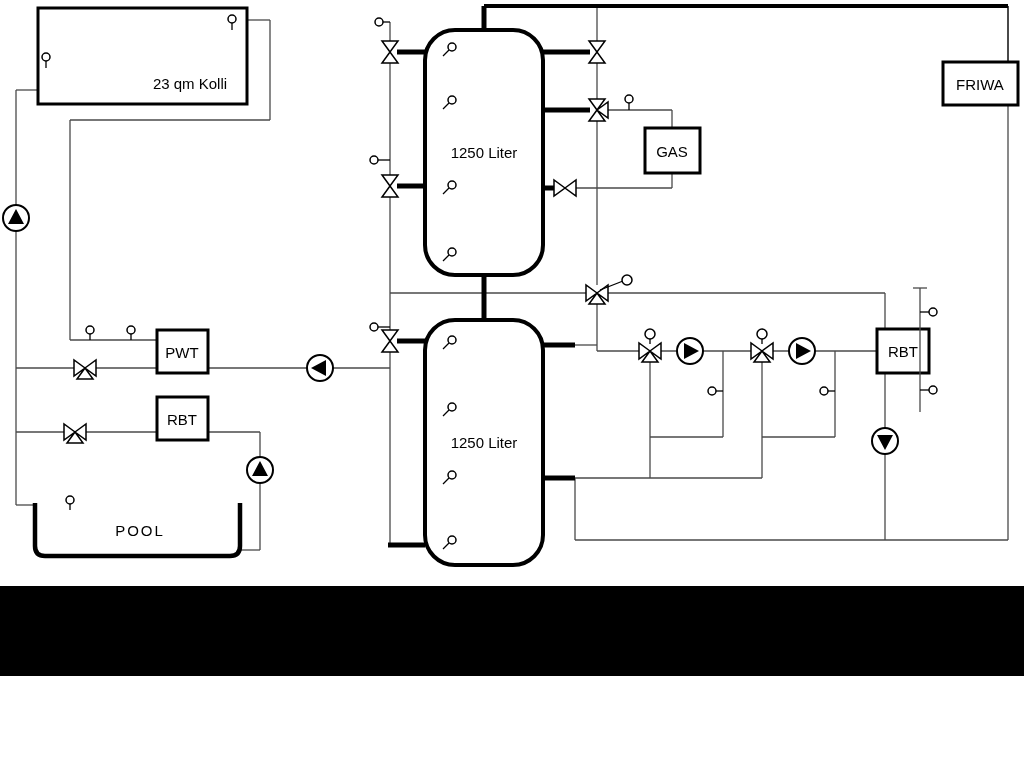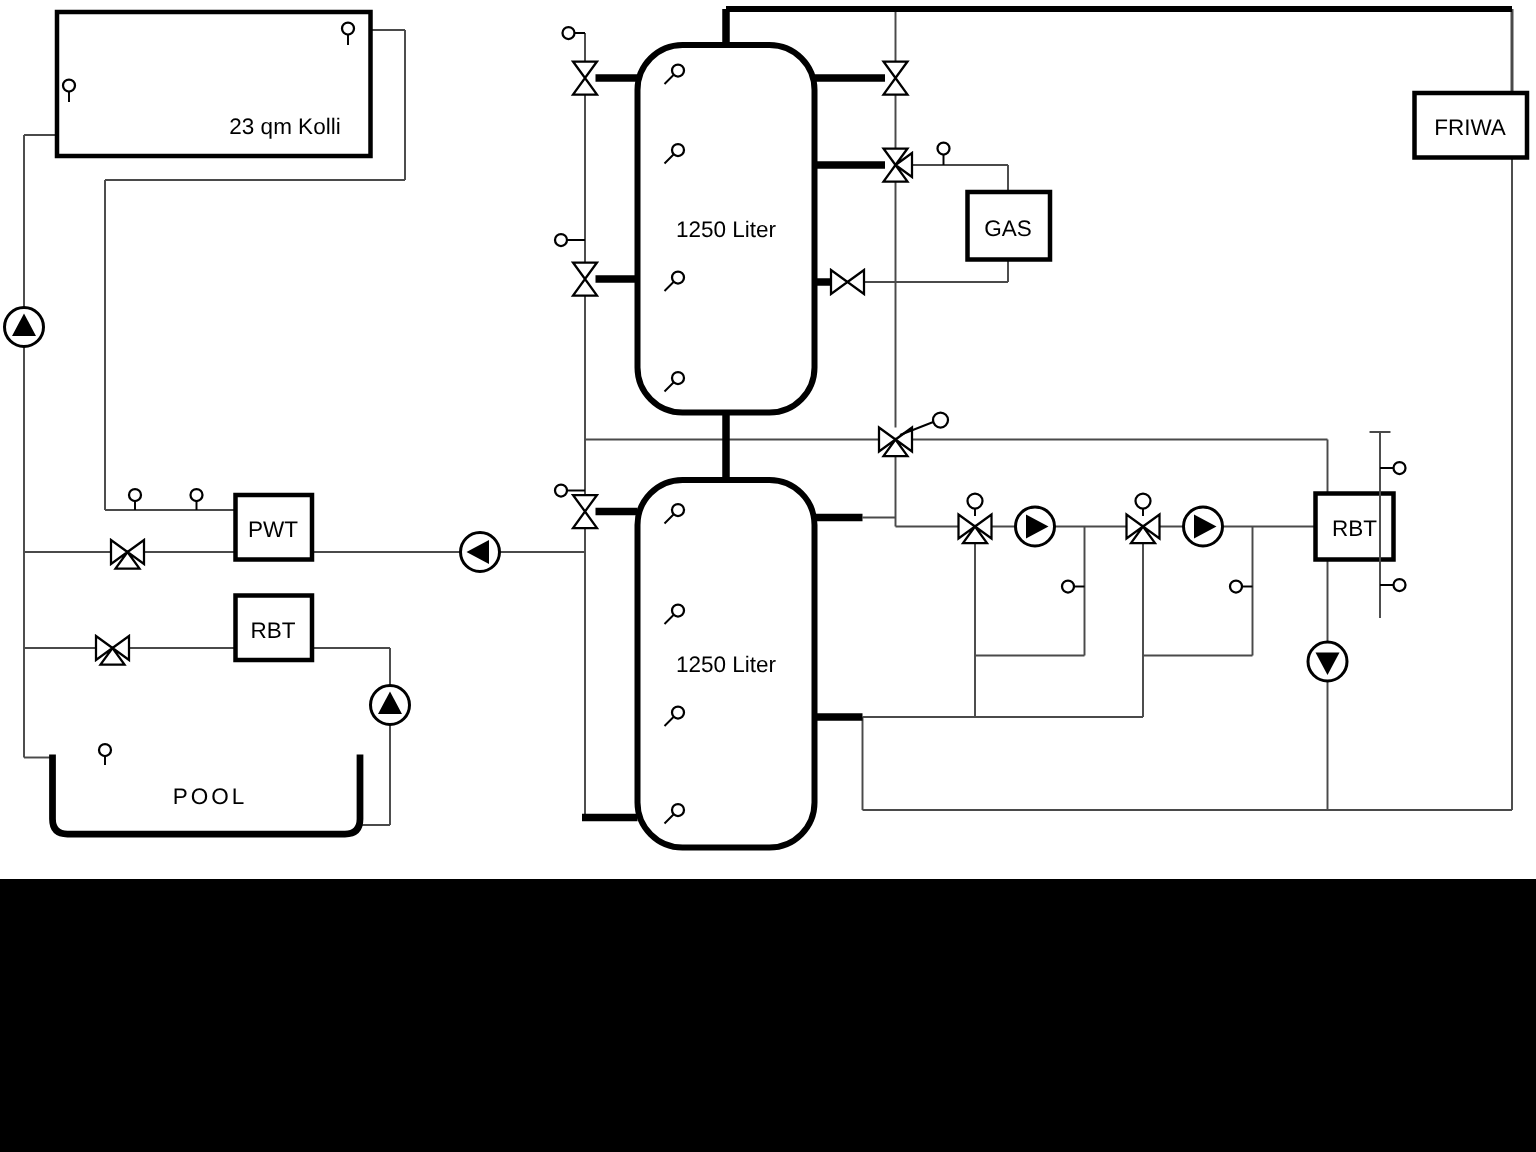--- a/index.html
+++ b/index.html
@@ -1,16 +1,16 @@
 <!DOCTYPE html>
 <html><head>
 <meta charset="utf-8">
 <style>
   html,body{margin:0;padding:0;background:#ffffff;}
-  .stage{position:relative;width:1024px;height:768px;background:#ffffff;overflow:hidden;}
+  .stage{position:relative;width:1024px;height:676px;background:#ffffff;overflow:hidden;}
   svg{display:block;}
   svg text{font-family:"Liberation Sans",sans-serif;font-size:15px;fill:#000;text-anchor:middle;}
   .pool-label{letter-spacing:2px;}
   .thin{stroke:#4a4a4a;stroke-width:1.3;fill:none;}
   .thin2{stroke:#4a4a4a;stroke-width:2;fill:none;}
   .thick{stroke:#000;stroke-width:5;fill:none;}
   .thick4{stroke:#000;stroke-width:4;fill:none;}
   .box{fill:#fff;stroke:#000;stroke-width:3;}
   .tank{fill:#fff;stroke:#000;stroke-width:4;}
   .valve{fill:#fff;stroke:#000;stroke-width:1.5;}

